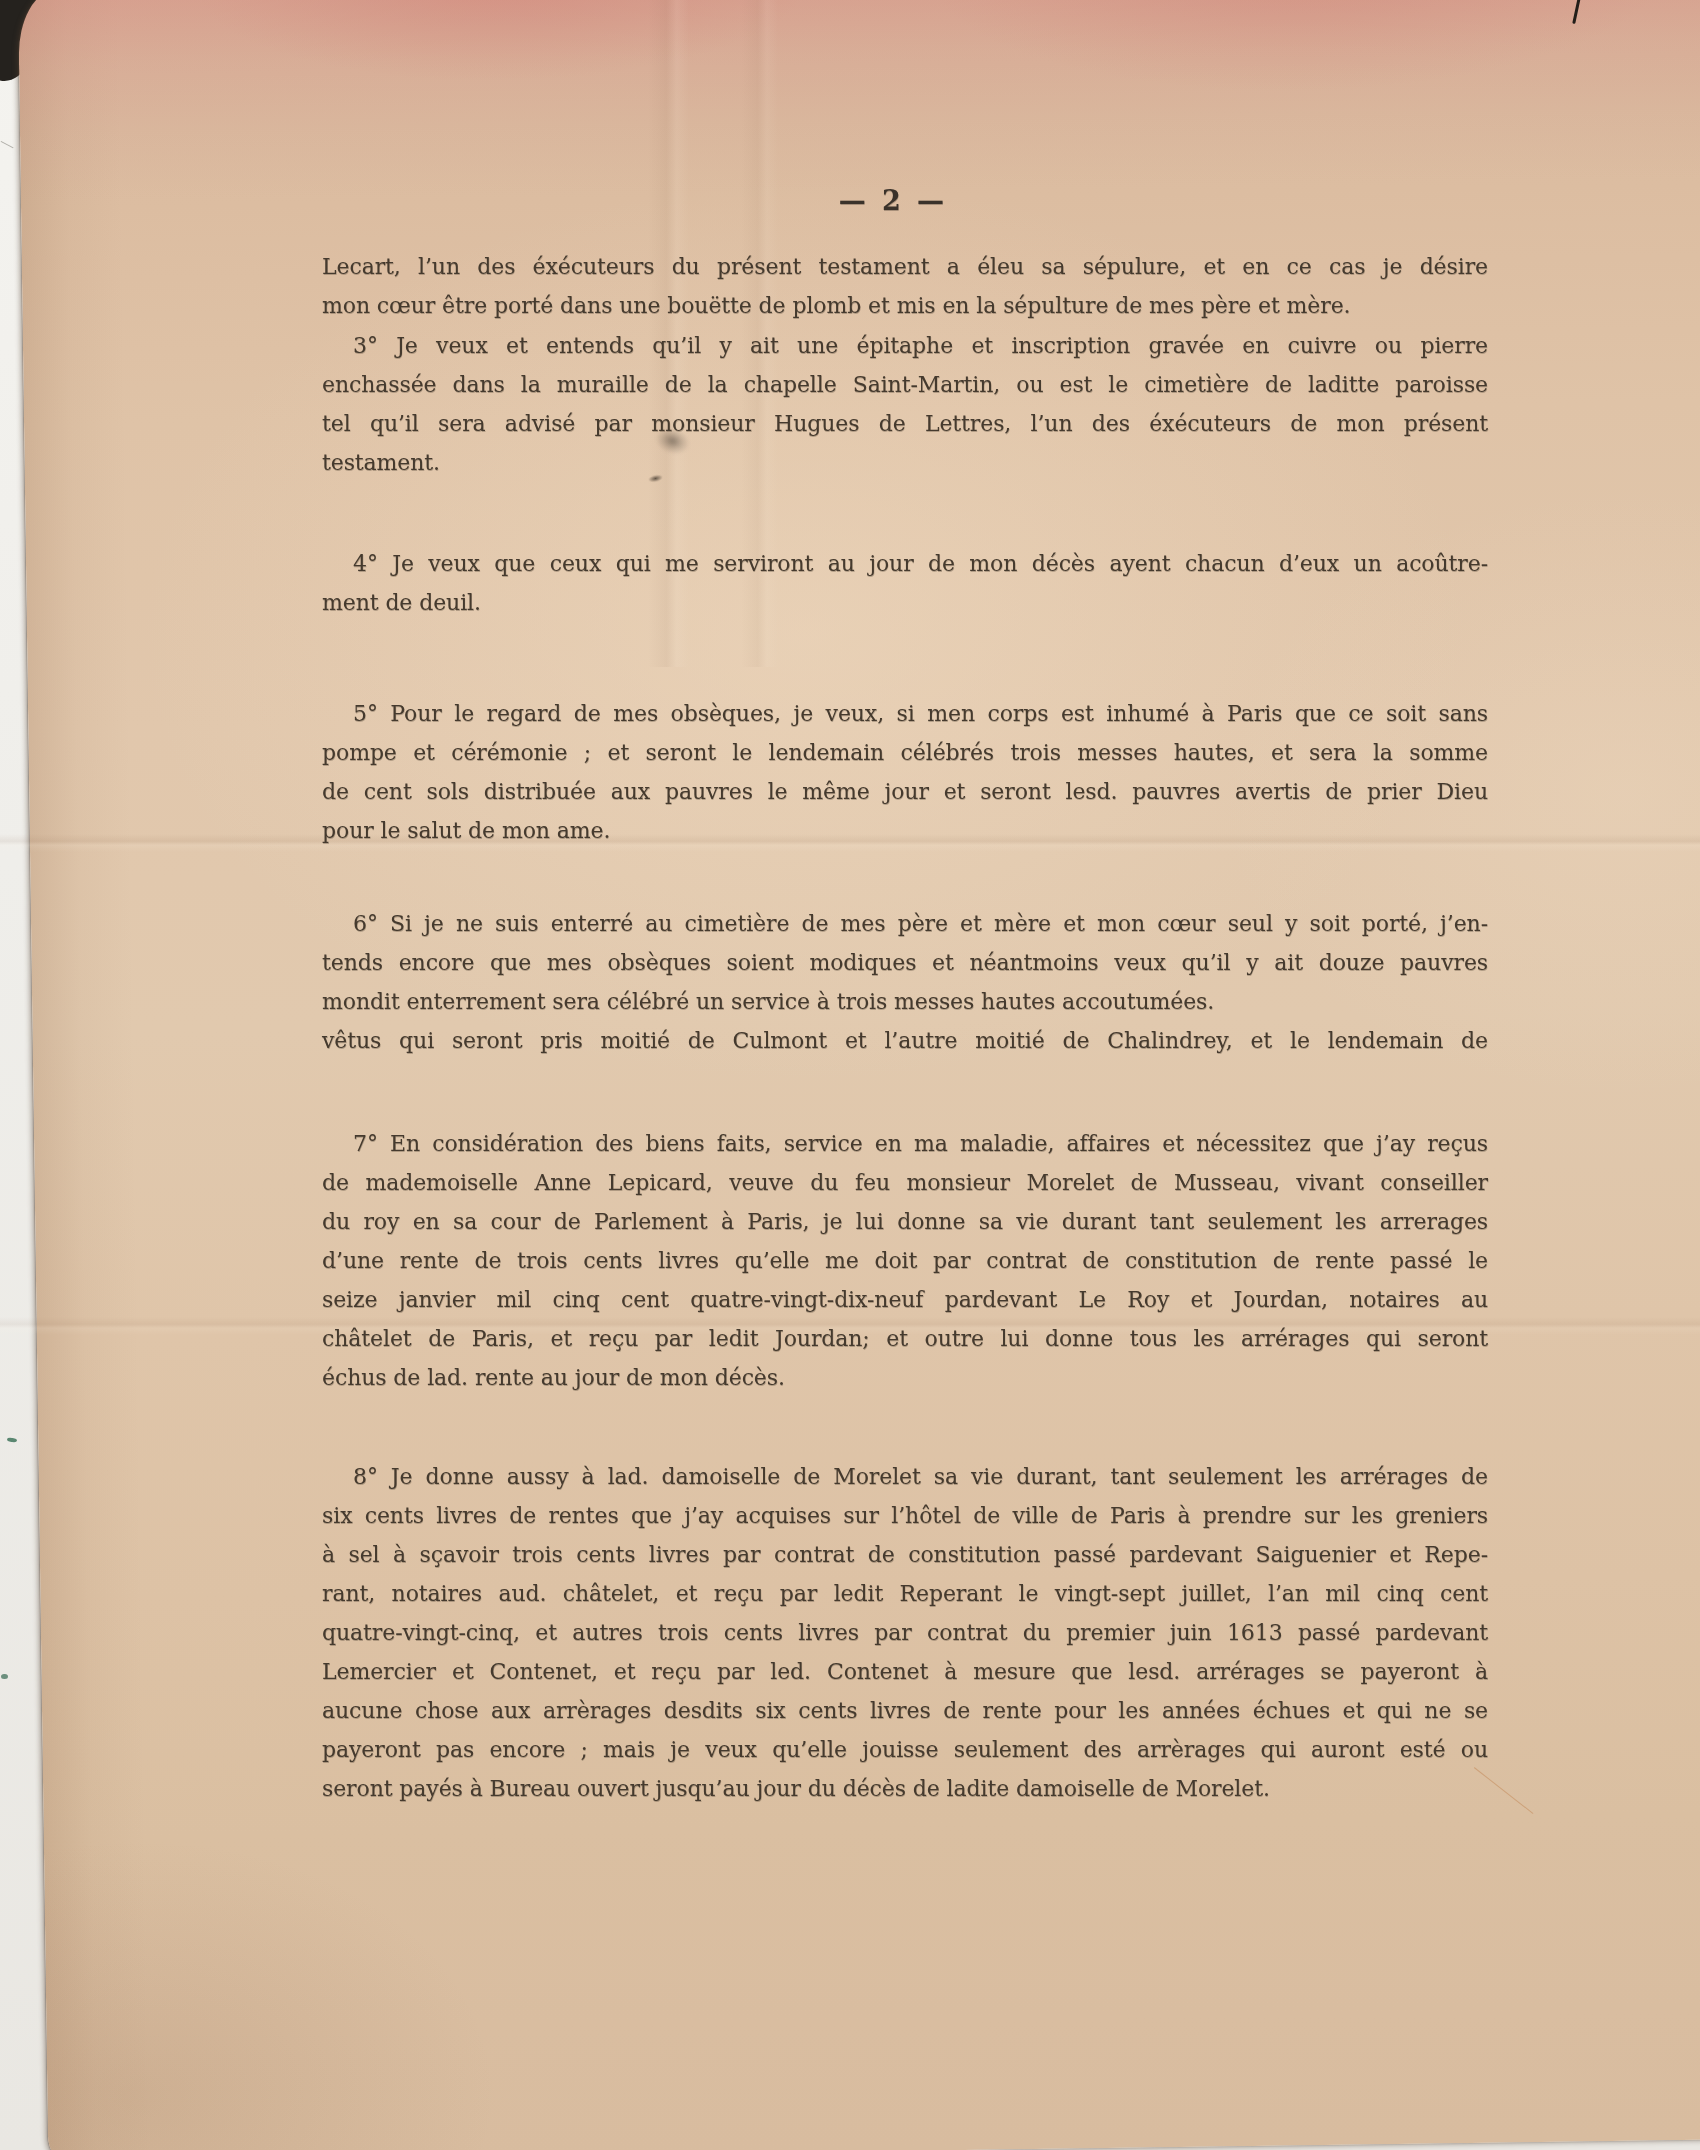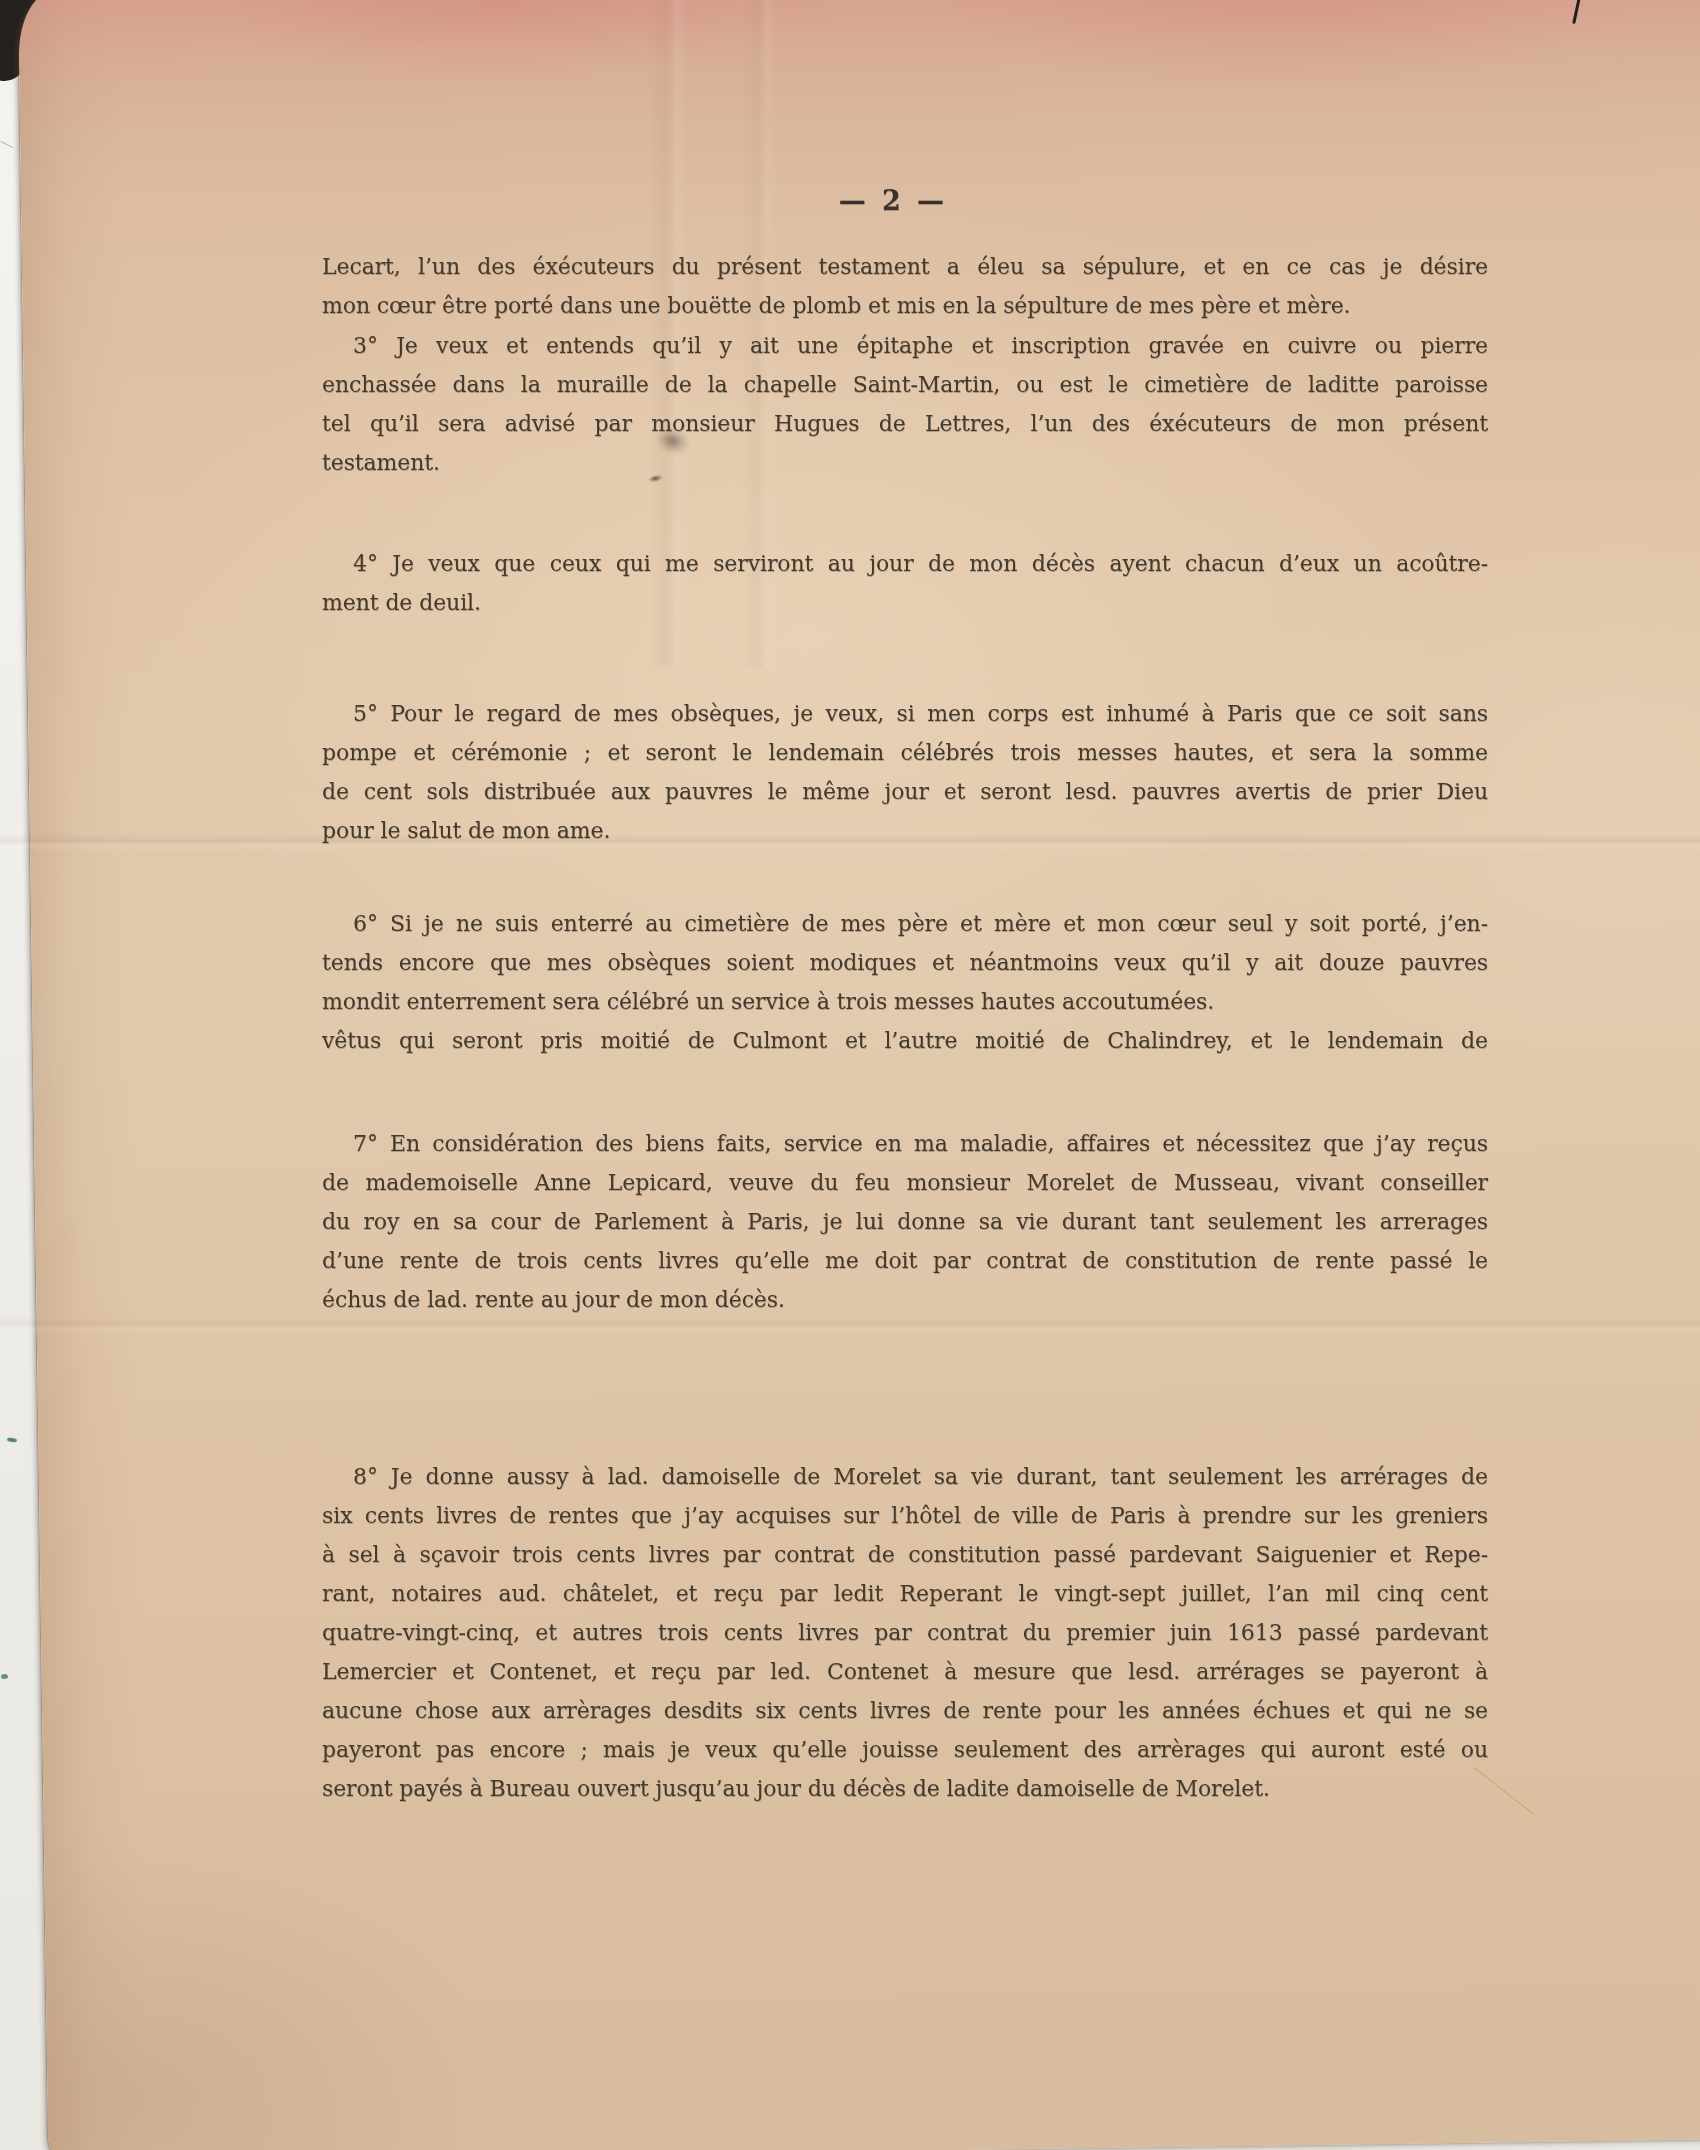--- a/index.html
+++ b/index.html
@@ -120,20 +120,22 @@
         <div class="line ind">6° Si je ne suis enterré au cimetière de mes père et mère et mon cœur seul y soit porté, j’en-</div>
         <div class="line">tends encore que mes obsèques soient modiques et néantmoins veux qu’il y ait douze pauvres</div>
         <div class="line last">mondit enterrement sera célébré un service à trois messes hautes accoutumées.</div>
         <div class="line">vêtus qui seront pris moitié de Culmont et l’autre moitié de Chalindrey, et le lendemain de</div>
       </div>
     <div class="para" style="top:1124px">
         <div class="line ind">7° En considération des biens faits, service en ma maladie, affaires et nécessitez que j’ay reçus</div>
         <div class="line">de mademoiselle Anne Lepicard, veuve du feu monsieur Morelet de Musseau, vivant conseiller</div>
         <div class="line">du roy en sa cour de Parlement à Paris, je lui donne sa vie durant tant seulement les arrerages</div>
         <div class="line">d’une rente de trois cents livres qu’elle me doit par contrat de constitution de rente passé le</div>
+        <div class="line">seize janvier mil cinq cent quatre-vingt-dix-neuf pardevant Le Roy et Jourdan, notaires au</div>
+        <div class="line">châtelet de Paris, et reçu par ledit Jourdan; et outre lui donne tous les arrérages qui seront</div>
         <div class="line last">échus de lad. rente au jour de mon décès.</div>
       </div>
     <div class="para" style="top:1457px">
         <div class="line ind">8° Je donne aussy à lad. damoiselle de Morelet sa vie durant, tant seulement les arrérages de</div>
         <div class="line">six cents livres de rentes que j’ay acquises sur l’hôtel de ville de Paris à prendre sur les greniers</div>
         <div class="line">à sel à sçavoir trois cents livres par contrat de constitution passé pardevant Saiguenier et Repe-</div>
         <div class="line">rant, notaires aud. châtelet, et reçu par ledit Reperant le vingt-sept juillet, l’an mil cinq cent</div>
         <div class="line">quatre-vingt-cinq, et autres trois cents livres par contrat du premier juin 1613 passé pardevant</div>
         <div class="line">Lemercier et Contenet, et reçu par led. Contenet à mesure que lesd. arrérages se payeront à</div>
         <div class="line">aucune chose aux arrèrages desdits six cents livres de rente pour les années échues et qui ne se</div>

